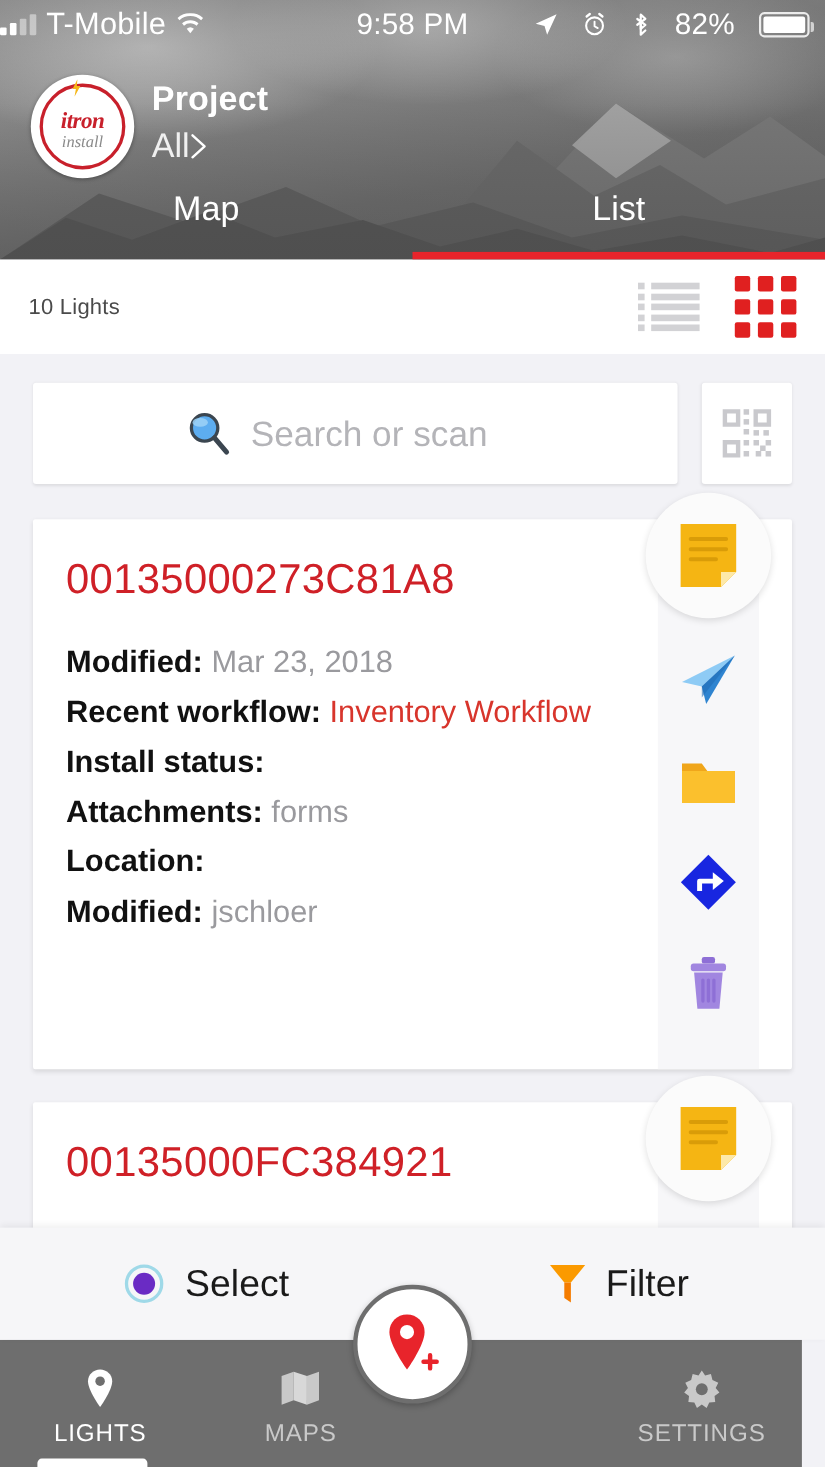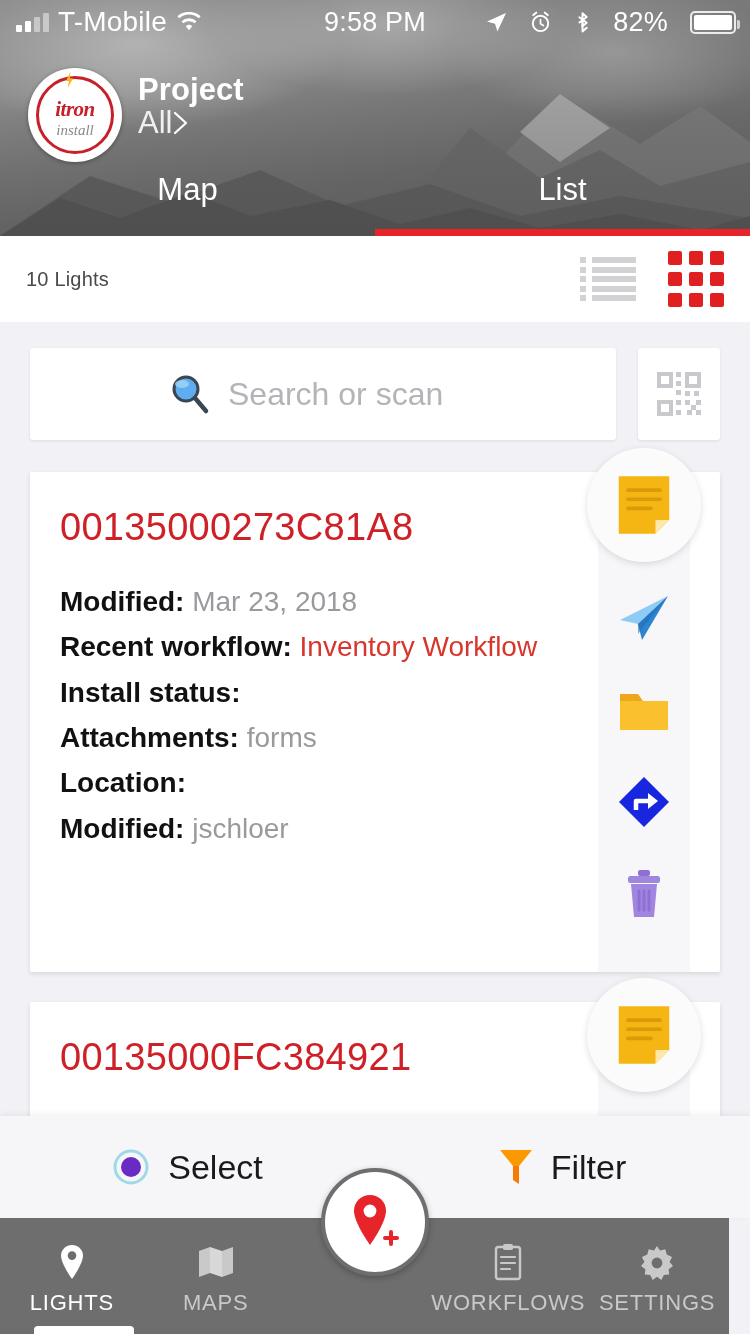--- a/index.html
+++ b/index.html
@@ -37,21 +37,21 @@
   }
 
   
   .statusbar {
     position: absolute; top: 0; left: 0; width: 750px; height: 44px;
     display: flex; align-items: center;
     color: #fff;
     font-size: 27px; letter-spacing: .2px;
     z-index: 6;
   }
-  .sb-left { display: flex; align-items: center; gap: 9px; padding-left: 16px; flex: 0 0 auto; }
+  .sb-left { display: flex; align-items: center; gap: 9px; flex: 0 0 auto; }
   .sb-center { position: absolute; left: 0; right: 0; text-align: center; font-weight: 400; }
   .sb-right { margin-left: auto; display: flex; align-items: center; gap: 22px; padding-right: 14px; }
   .bars { display: flex; align-items: flex-end; gap: 3px; height: 20px; }
   .bars i { display:block; width: 6px; background: #fff; border-radius: 1px; }
   .bars i:nth-child(1){ height: 7px; }
   .bars i:nth-child(2){ height: 11px; }
   .bars i:nth-child(3){ height: 15px; opacity:.45; }
   .bars i:nth-child(4){ height: 19px; opacity:.45; }
   .carrier { font-size: 28px; }
   .wifi { width: 26px; height: 20px; }
@@ -91,21 +91,21 @@
   }
   .logo-bolt {
     position:absolute; left: 26px; top: -7px; width: 9px; height: 16px;
   }
   .logo-install {
     font-family: "Liberation Serif", serif;
     font-style: italic; color: #8a8a8a; font-size: 15px; line-height: 1; margin-top: 3px;
   }
   .project-block { position: absolute; left: 138px; top: 6px; color: #fff; }
   .project-title { font-size: 31px; font-weight: bold; line-height: 1.05; letter-spacing: .1px; }
-  .project-sub { display:flex; align-items:center; margin-top: 0; }
+  .project-sub { display:flex; align-items:center; margin-top: 10px; }
   .project-value { font-size: 31px; font-weight: 300; color: #f0f0f0; line-height: 1.05; }
   .chev { width: 16px; height: 24px; }
 
   
   .tabs {
     position: absolute; bottom: 0; left: 0; width: 750px; height: 66px;
     display: flex; z-index: 5;
   }
   .tab {
     flex: 1; display:flex; align-items: flex-start; justify-content: center;
@@ -506,30 +506,20 @@
       <svg class="tab-ico" viewBox="0 0 40 40">
         <path d="M3 9l11-4v26L3 35z" fill="#c9c9c9"></path>
         <path d="M14 5l12 4v26L14 31z" fill="#d8d8d8"></path>
         <path d="M26 9l11-4v26l-11 4z" fill="#c9c9c9"></path>
       </svg>
       <span class="tlabel">MAPS</span>
     </div>
     <div class="tabitem spacer"></div>
     <div class="tabitem">
       <svg class="tab-ico" viewBox="0 0 40 40">
-        <rect x="8" y="5" width="24" height="32" rx="2.5" fill="none" stroke="#c9c9c9" stroke-width="2.4"></rect>
-        <rect x="15" y="2" width="10" height="6" rx="1.8" fill="#c9c9c9"></rect>
-        <g stroke="#c9c9c9" stroke-width="2.2" stroke-linecap="round">
-          <path d="M13 15h14M13 21h14M13 27h9"></path>
-        </g>
-      </svg>
-      <span class="tlabel">WORKFLOWS</span>
-    </div>
-    <div class="tabitem">
-      <svg class="tab-ico" viewBox="0 0 40 40">
         <path d="M20 4l3 4.5 5.3-1.3 1.4 5.3L35 15l-2.4 4.9L36 24l-4.4 3.2.6 5.4-5.4.5-2.4 4.9-4.4-3.2-4.4 3.2-2.4-4.9-5.4-.5.6-5.4L4 24l3.4-4.1L5 15l5.3-2.5 1.4-5.3L17 8.5z" fill="#c9c9c9"></path>
         <circle cx="20" cy="21" r="5.4" fill="#6e6e6e"></circle>
       </svg>
       <span class="tlabel">SETTINGS</span>
     </div>
   </div>
 
   <div class="fab">
     <svg class="fab-ico" viewBox="0 0 62 62">
       <path d="M26 4c-9 0-16 7-16 15.8C10 32 26 54 26 54s16-22 16-34.2C42 11 35 4 26 4z" fill="#e8242b"></path>

